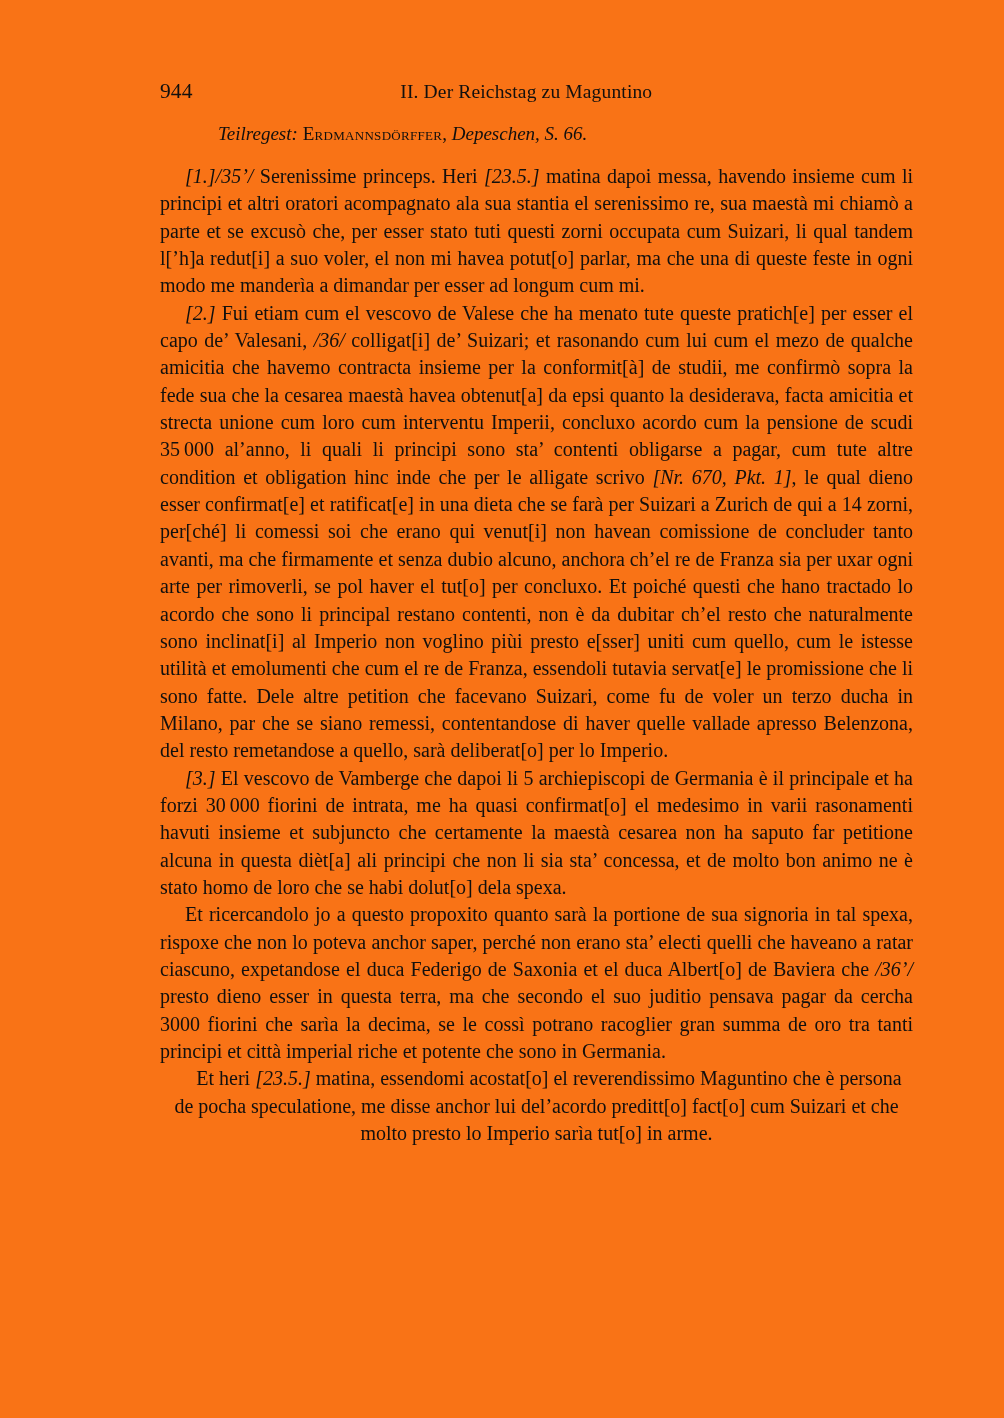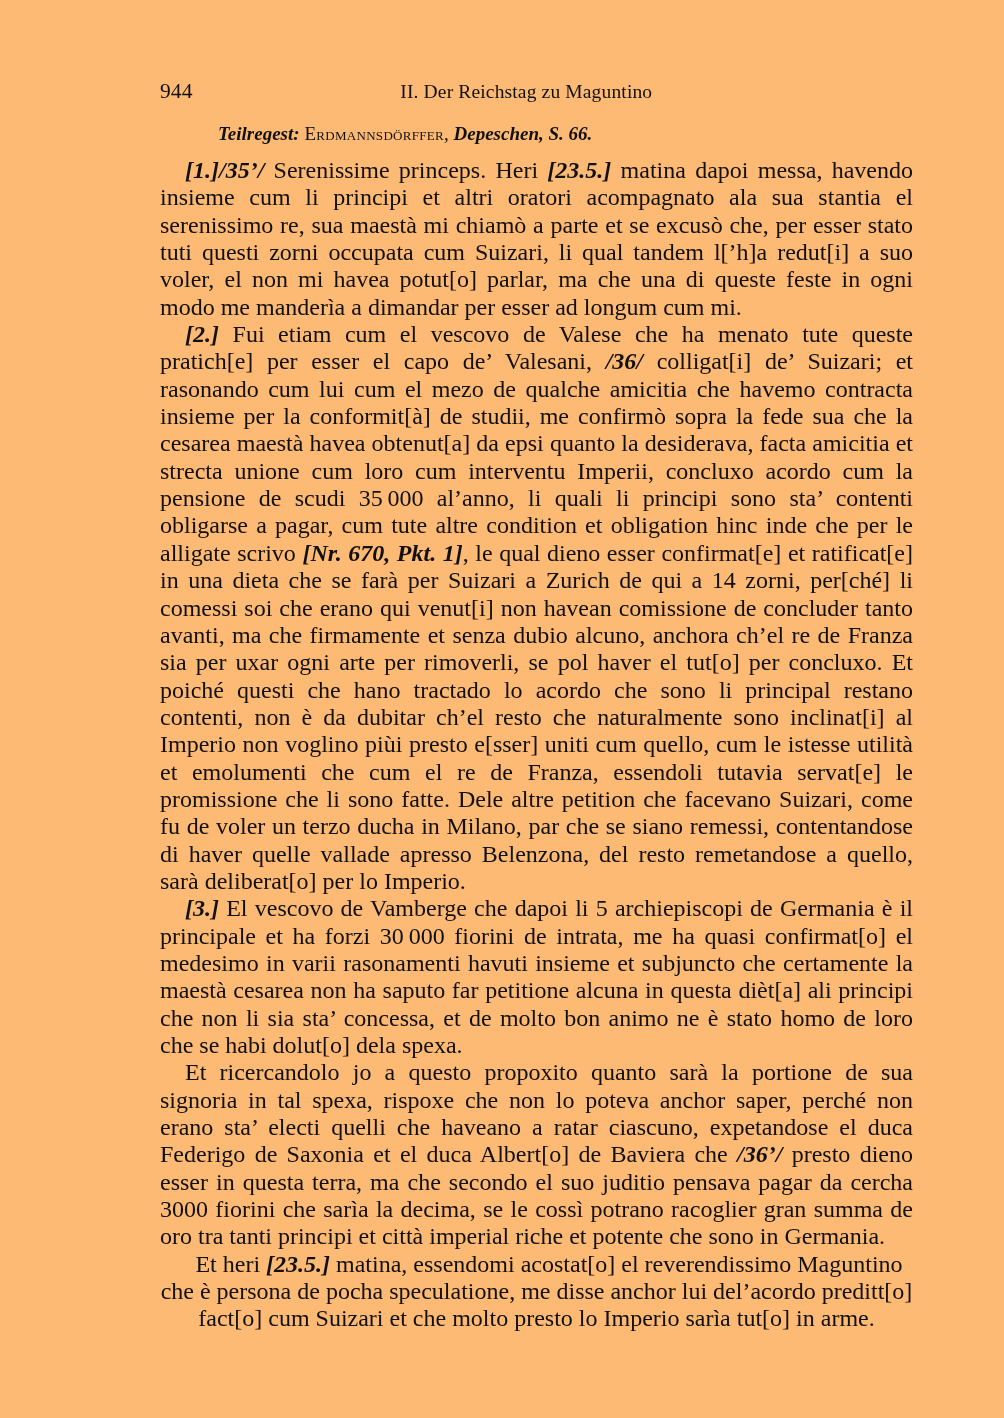--- a/index.html
+++ b/index.html
@@ -6,21 +6,21 @@
   html, body {
     margin: 0;
     padding: 0;
     background: #ffffff;
   }
   .page {
     position: relative;
     width: 1004px;
     height: 1418px;
     margin: 0 auto;
-    background: #fdba74;
+    background: #f97316;
     box-sizing: border-box;
     font-family: "Liberation Serif", "DejaVu Serif", serif;
     color: #12100e;
     overflow: hidden;
   }
 
   
   .runhead {
     position: absolute;
     left: 160px;
@@ -61,34 +61,34 @@
   .srcline .smallcaps {
     font-variant: small-caps;
     font-style: normal;
     letter-spacing: 0.3px;
   }
 
   
   .body {
     position: absolute;
     left: 160px;
-    top: 157px;
+    top: 163px;
     width: 753px;
-    font-size: 24px;
+    font-size: 20px;
     line-height: 27.35px;
     text-align: justify;
     text-justify: inter-word;
     hyphens: none;
   }
   .body p {
     margin: 0;
     text-indent: 25px;
   }
   .body p:last-child { text-align: center; }
-  .ital { font-style: italic; font-weight: bold; }
+  .ital { font-style: italic; }
 </style>
 </head>
 <body>
 
 <div class="page">
 
   <div class="runhead">
     <span class="folio">944</span>
     <span class="title">II. Der Reichstag zu Maguntino</span>
   </div>

